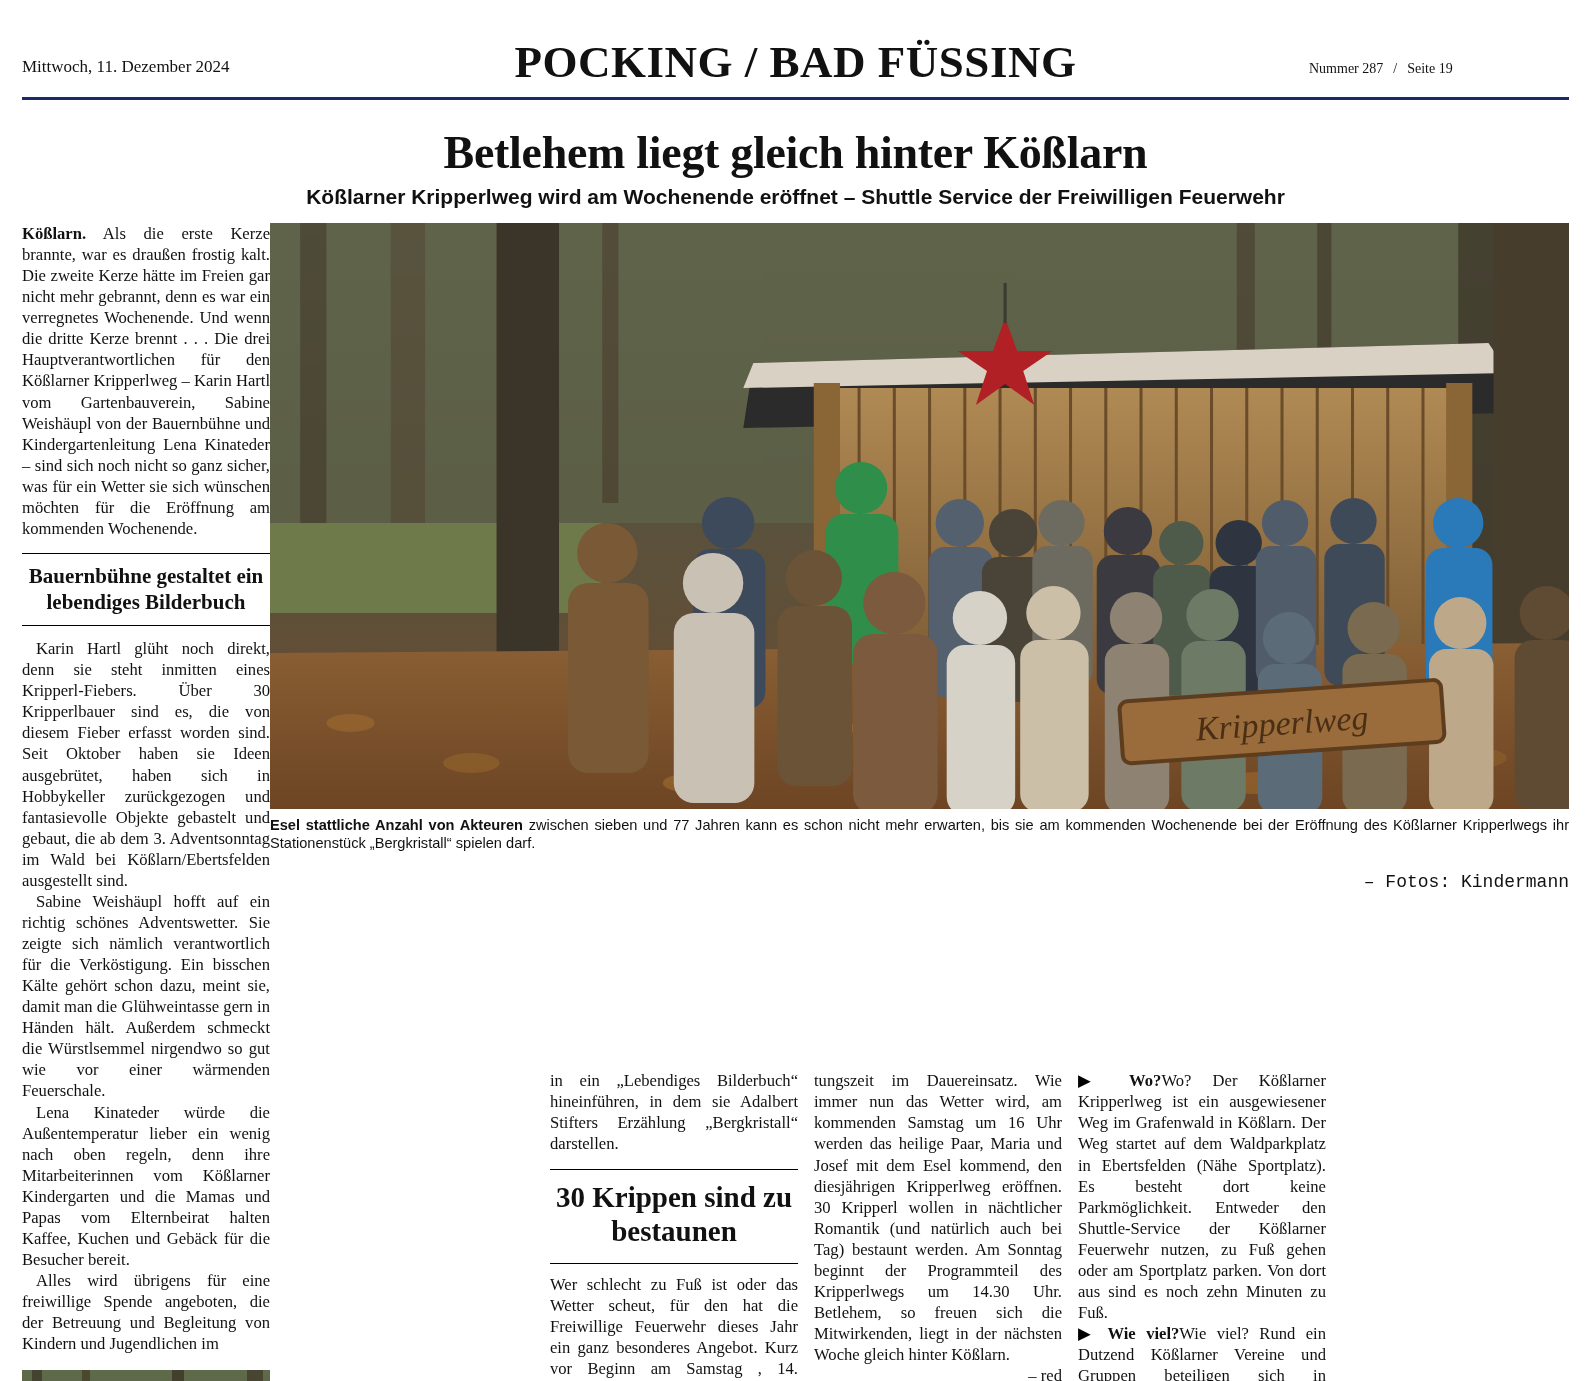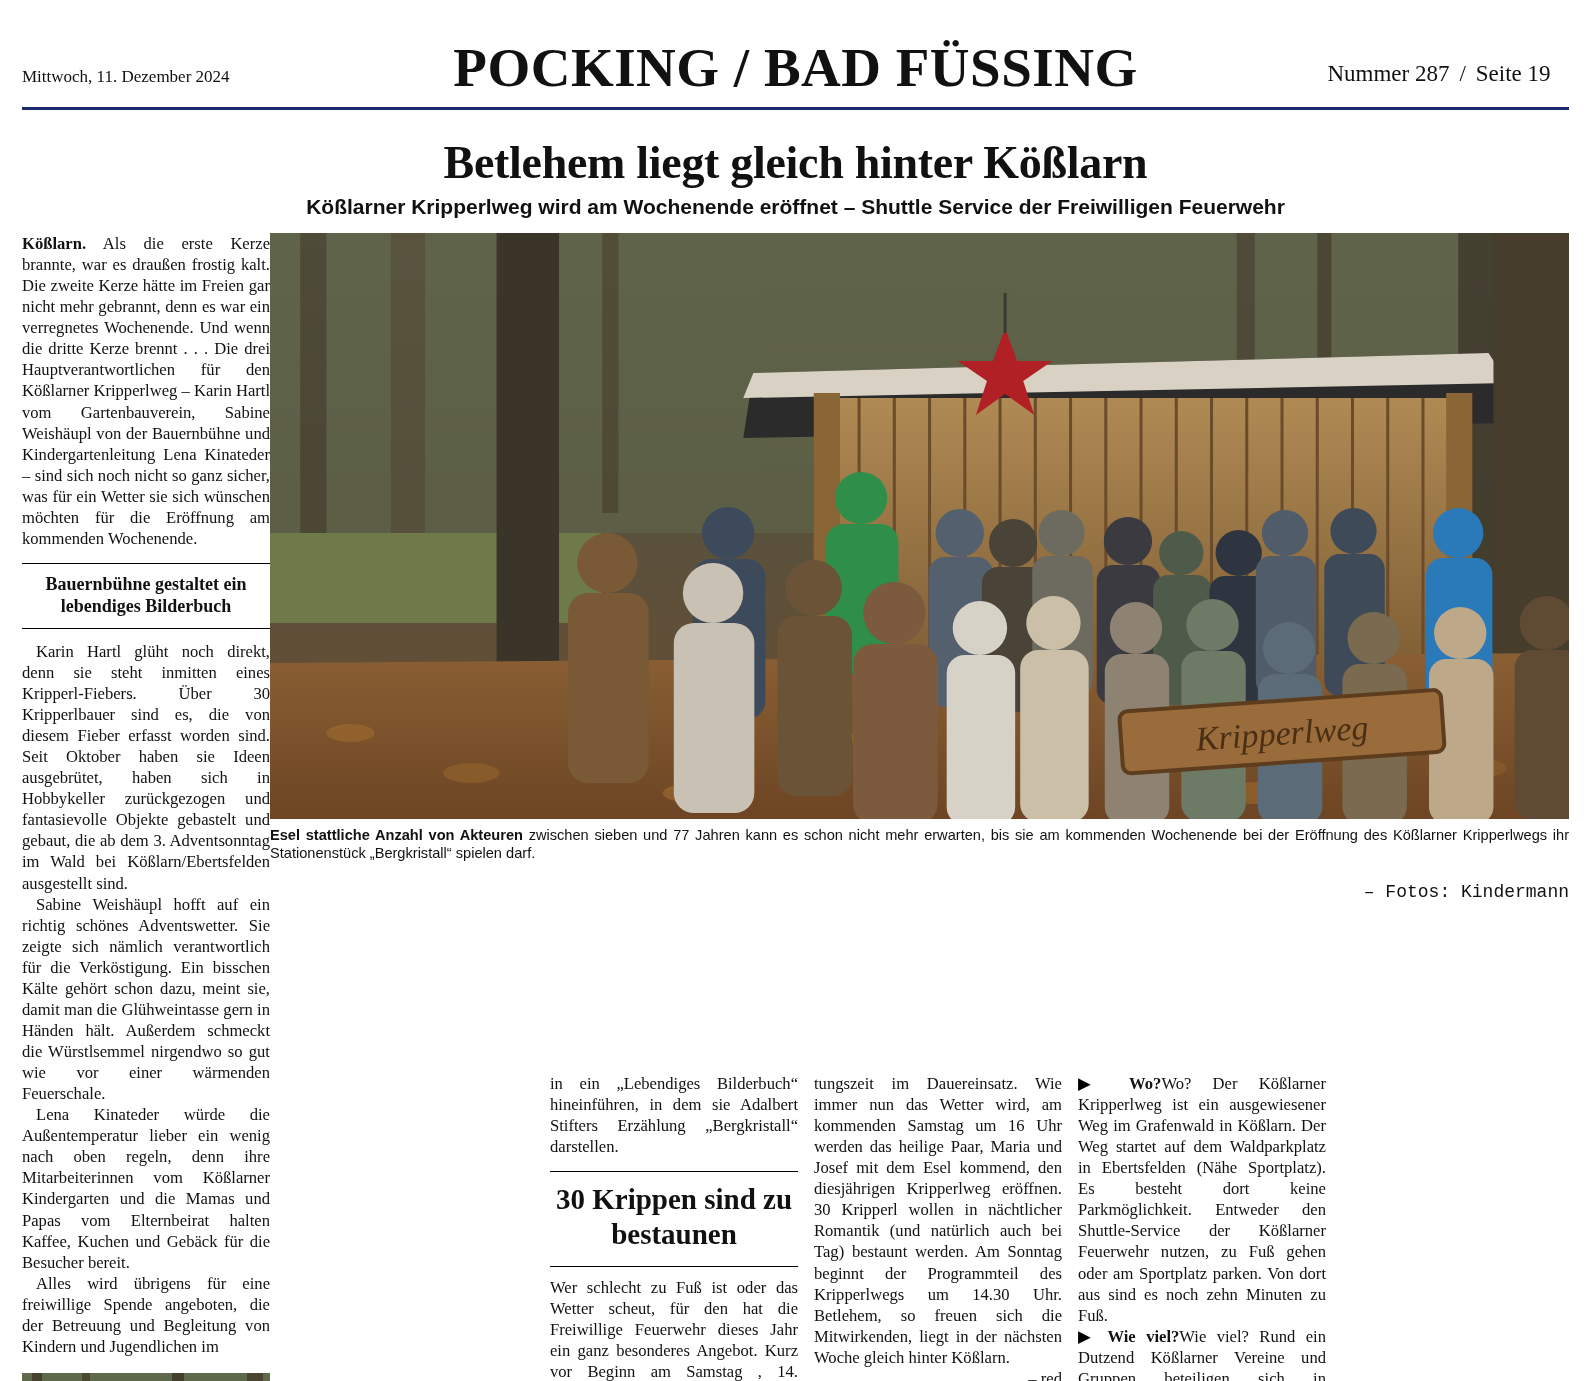--- a/index.html
+++ b/index.html
@@ -35,30 +35,30 @@
   .masthead-date {
     font-size: 17px;
     font-family: "Liberation Serif", serif;
     white-space: nowrap;
     padding-bottom: 8px;
     width: 260px;
   }
   .masthead-title {
     flex: 1;
     text-align: center;
-    font-size: 55px;
+    font-size: 45px;
     letter-spacing: 0.5px;
     font-weight: 700;
     line-height: 1;
     font-family: "Liberation Serif", serif;
   }
   .masthead-right {
     width: 260px;
-    text-align: center;
-    font-size: 23px;
+    text-align: left;
+    font-size: 14px;
     padding-bottom: 8px;
     white-space: nowrap;
   }
   .masthead-right .sep {
     padding: 0 10px;
   }
   .rule-thick {
     border-top: 3px solid #1a2a6c;
     margin: 6px 22px 0 22px;
   }
@@ -112,21 +112,21 @@
   .lead-in {
     font-weight: 700;
   }
 
   .sub-rule {
     border-top: 1px solid #000;
     margin: 14px 0 10px 0;
   }
   .sub-head {
     text-align: center;
-    font-size: 18px;
+    font-size: 21px;
     font-weight: 700;
     line-height: 1.22;
     margin: 0 0 10px 0;
   }
   .sub-rule-bottom {
     border-top: 1px solid #000;
     margin: 0 0 12px 0;
   }
 
   

